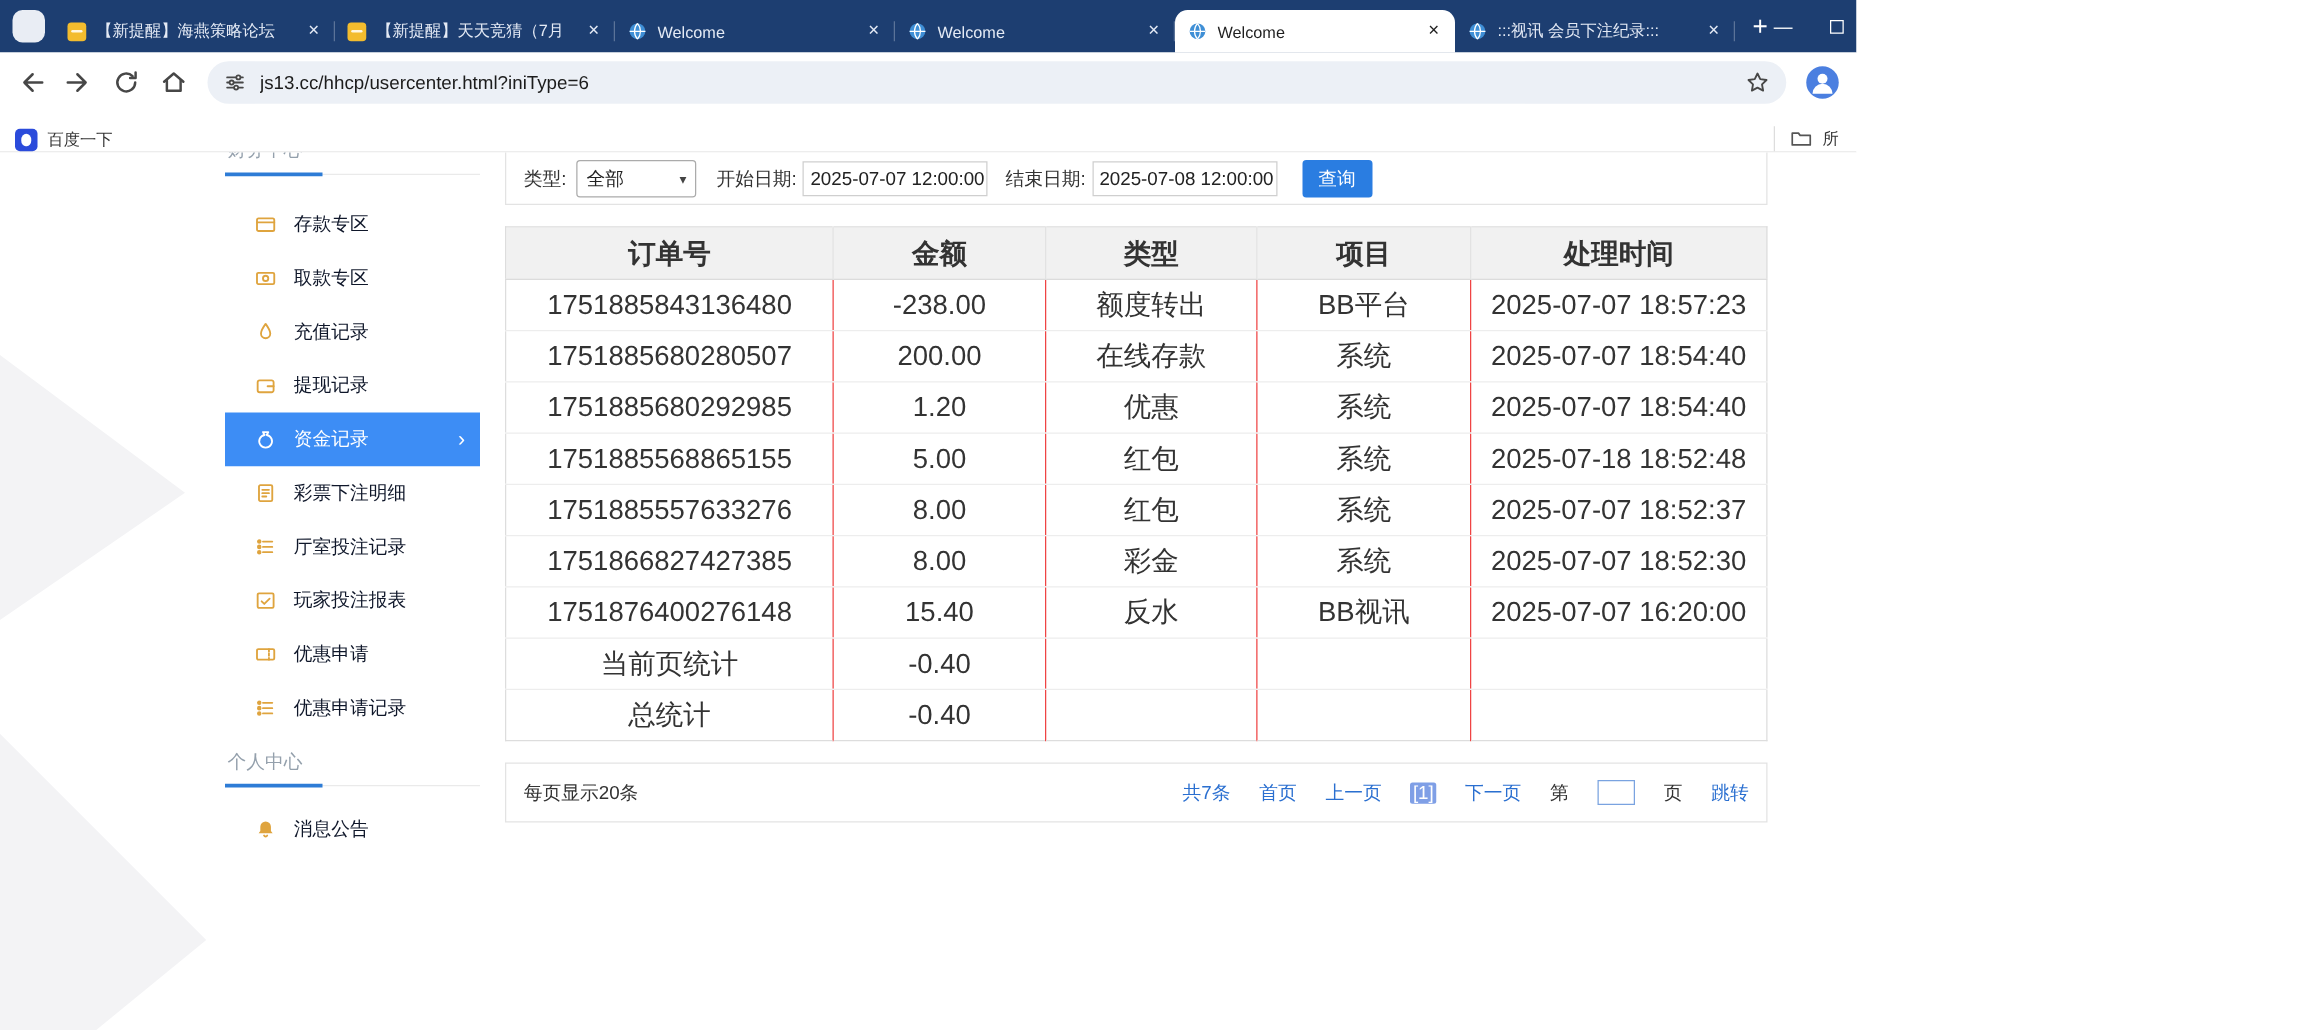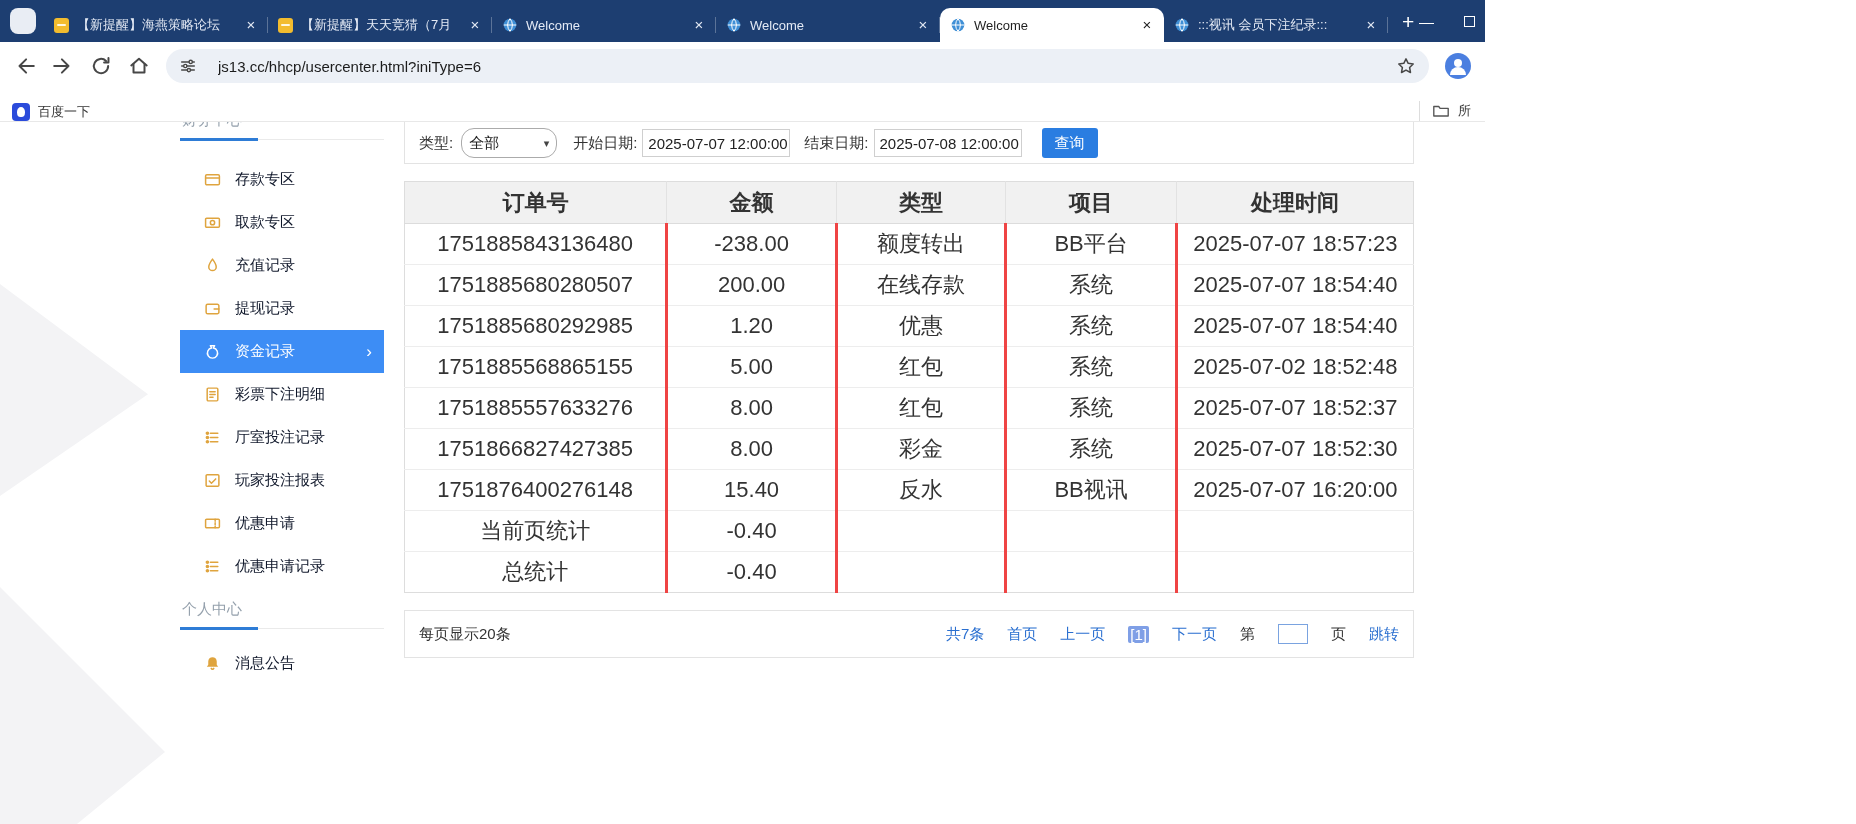--- a/index.html
+++ b/index.html
@@ -24,21 +24,21 @@
   .wincontrols{margin-left:auto;display:flex;align-items:center;gap:30px;padding:0 10px 0 0;align-self:center;color:#fff}
   .win-min{font-size:15px}
   .win-max{width:11px;height:11px;border:1.5px solid #fff;display:inline-block}
 
   
   .addressbar{position:absolute;top:42px;left:0;right:0;height:48px;background:#fff;
     display:flex;align-items:center;padding:0 14px;gap:16px}
   .nav-icon{width:22px;height:22px;color:#474747;flex:none}
   .nav-icon svg{width:100%;height:100%}
   .url-pill{flex:1;height:34px;background:#ecf0f6;border-radius:17px;display:flex;
-    align-items:center;padding:0 13px;gap:21px;font-size:15px;color:#1c1c1c;min-width:0}
+    align-items:center;padding:0 13px;gap:11px;font-size:15px;color:#1c1c1c;min-width:0}
   .url-text{white-space:nowrap;overflow:hidden}
   .pill-star{margin-left:auto;width:20px;height:20px;color:#474747;flex:none}
   .avatar{width:26px;height:26px;border-radius:50%;background:#4b7fe0;flex:none;overflow:hidden}
 
   
   .bookmarkbar{position:absolute;top:90px;left:0;right:0;height:32px;background:#fff;
     border-bottom:1px solid #e8e8e8;display:flex;align-items:flex-end;padding:0 12px;font-size:13px;color:#333}
   .bm-item{display:flex;align-items:center;gap:8px;cursor:pointer}
   .baidu-ico{width:18px;height:18px;border-radius:4px;background:#2b4bdb;position:relative;flex:none}
   .baidu-ico::after{content:"";position:absolute;left:5px;top:4px;width:8px;height:10px;border-radius:50% 50% 45% 45%;background:#fff}
@@ -67,34 +67,34 @@
   .side-arrow{position:absolute;right:12px;font-size:17px;color:#fff}
   .side-title2{margin-top:6px;font-size:15px;color:#94a0ac;padding:6px 0 9px 2px;position:relative;border-bottom:1px solid #eaeaea}
   .side-title2::after{content:"";position:absolute;left:0;bottom:-2px;width:78px;height:3px;background:#2e7cd6}
   .side-list2{margin-top:13px}
 
   
   .main{position:absolute;left:404px;top:0;width:1010px}
   .filter-box{margin-top:-20px;height:62px;border:1px solid #e3e3e3;display:flex;
     align-items:center;padding:20px 14px 0 14px;font-size:15px;color:#333}
   .f-label{flex:none}
-  .f-select{width:96px;height:30px;border:1px solid #ababab;border-radius:13px;background:#fff;
+  .f-select{width:96px;height:30px;border:1px solid #ababab;border-radius:3px;background:#fff;
     display:flex;align-items:center;justify-content:space-between;padding:0 7px;margin:0 16px 0 8px;color:#222;cursor:pointer}
   .f-caret{font-size:11px;color:#444}
   .f-input{width:148px;height:28px;border:1px solid #cfcfcf;background:#fff;display:flex;
     align-items:center;padding:0 5px;color:#222;margin:0 14px 0 5px;white-space:nowrap;overflow:hidden}
   .f-input.last{margin-right:20px}
   .f-btn{height:30px;padding:0 13px;background:#2a7de1;color:#fff;border-radius:3px;
     display:flex;align-items:center;cursor:pointer;flex:none}
 
   table.data-table{width:100%;margin-top:17px;border-collapse:collapse;font-size:22px;
     color:#333;text-align:center;border:1px solid #ddd}
   .data-table th{background:#f1f1f1;height:42px;font-weight:bold;border-bottom:1px solid #dcdcdc;border-left:1px solid #e2e2e2}
   .data-table th:first-child{border-left:none}
-  .data-table td{height:41px;border-bottom:1px solid #ededed;border-left:3px solid #ef4444}
+  .data-table td{height:41px;border-bottom:1px solid #ededed;border-left:1px solid #ef4444}
   .data-table td:first-child{border-left:none}
   .data-table tr:last-child td{border-bottom:none}
 
   .pager{margin-top:17px;height:48px;border:1px solid #e3e3e3;display:flex;align-items:center;
     padding:16px 14px;font-size:15px;color:#333}
   .pager-right{margin-left:auto;display:flex;align-items:center;gap:23px}
   .pg-blue{color:#2a6fd0;cursor:pointer}
   .pg-current{background:#7f9fe6;color:#fff;padding:0 2px;border-radius:2px}
   .pg-input{width:30px;height:20px;border:1px solid #7aa3e0;outline:none;font-size:13px;text-align:center}
 </style>
@@ -382,21 +382,21 @@
             <td>1.20</td>
             <td>优惠</td>
             <td>系统</td>
             <td>2025-07-07 18:54:40</td>
           </tr>
           <tr>
             <td>1751885568865155</td>
             <td>5.00</td>
             <td>红包</td>
             <td>系统</td>
-            <td>2025-07-02 18:52:48</td>
+            <td>2025-07-18 18:52:48</td>
           </tr>
           <tr>
             <td>1751885557633276</td>
             <td>8.00</td>
             <td>红包</td>
             <td>系统</td>
             <td>2025-07-07 18:52:37</td>
           </tr>
           <tr>
             <td>1751866827427385</td>

